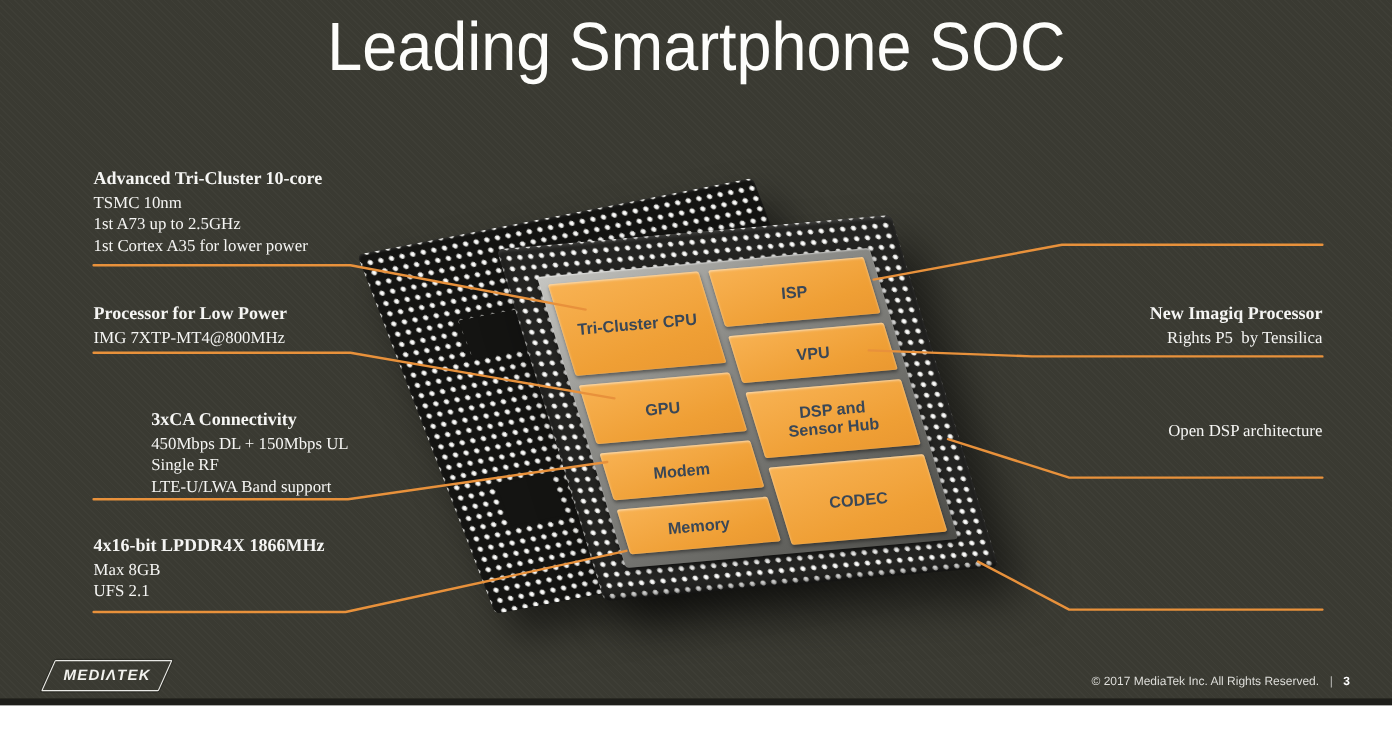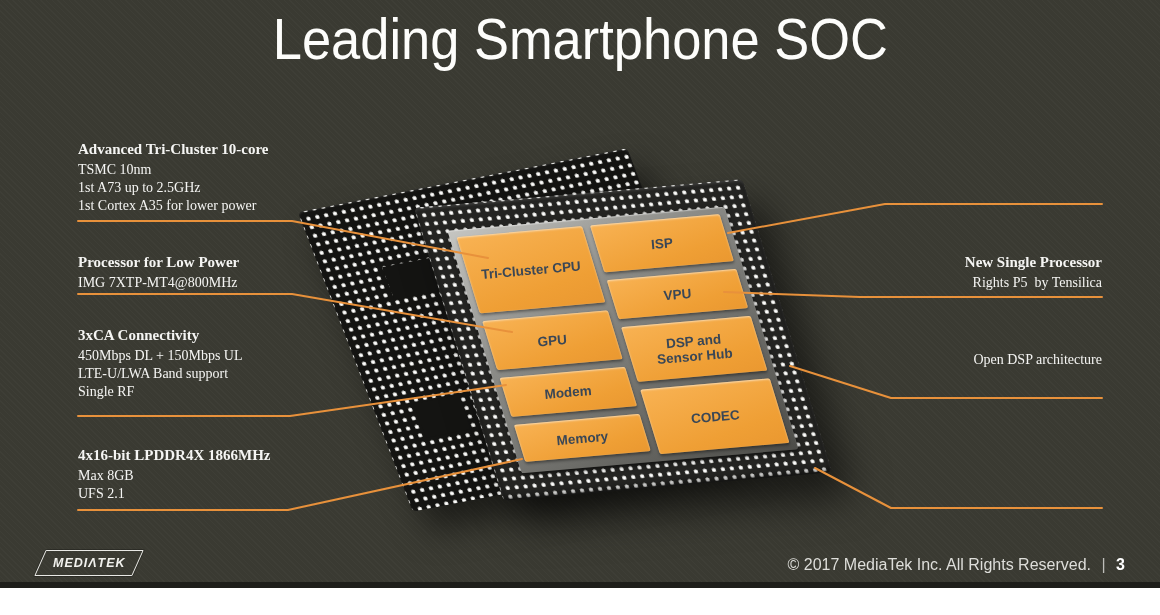--- a/index.html
+++ b/index.html
@@ -16,21 +16,21 @@
     text-align:center; font-size:57px; font-weight:300; letter-spacing:0px;
     color:#fdfdfb;
   }
   .title>span{display:inline-block; transform:scaleX(.92);}
   
   .callout{position:absolute; width:330px; line-height:18px; font-size:14px;font-family:Liberation Serif, serif;}
   .callout .c-title{font-size:15px; font-weight:bold; line-height:20px; margin-bottom:2px;}
   .callout .c-line{white-space:pre;}
   .callout.left{left:78px; text-align:left;}
   .callout.right{right:58px; text-align:right;}
-  .cl1{top:139px;} .cl2{top:252px;} .cl3{top:325px;} .cl4{top:445px;}
+  .cl1{top:139px;} .cl2{top:252px;} .cl3{top:340px;margin-left:48px;} .cl4{top:445px;}
   .cr1{top:139px;} .cr2{top:252px;} .cr3{top:351px;} .cr4{top:445px;}
   
   svg.lines{position:absolute; left:0; top:0; pointer-events:none;}
   svg.lines polyline{fill:none; stroke:#e8913b; stroke-width:2; stroke-linejoin:round; stroke-linecap:round;}
   
   .ball-dots{
     background-image:radial-gradient(circle at 45% 38%, #ffffff 0 .9px, #cfcfcb 1.9px, rgba(0,0,0,0) 2.5px);
     background-size:9px 9px; background-position:4px 5px;
   }
   .chip-back{
@@ -75,21 +75,21 @@
     position:absolute; left:40px; bottom:12px; width:96px; height:24px;
     border:1.5px solid #e9e9e5; transform:skewX(-24deg); border-radius:1px;
     display:flex; align-items:center; justify-content:center;
     box-shadow:0 0 0 1px rgba(0,0,0,.25);
   }
   .logo>span{
     transform:skewX(24deg); font-style:italic; font-weight:bold;
     font-size:12.5px; letter-spacing:1px; color:#f2f2ee;
   }
   .copyright{
-    position:absolute; right:35px; bottom:14px; font-size:16px; color:#dededa;
+    position:absolute; right:35px; bottom:14px; font-size:10px; color:#dededa;
   }
   .copyright .pg{font-weight:bold; color:#ffffff;}
   .copyright .sep{margin:0 6px; color:#bdbdb9;}
 </style>
 </head>
 <body>
 
 <div id="slide">
 
   <div class="title">
@@ -153,31 +153,31 @@
     <div class="c-line">1st A73 up to 2.5GHz</div>
     <div class="c-line">1st Cortex A35 for lower power</div>
   </div>
   <div class="callout left cl2">
     <div class="c-title">Processor for Low Power</div>
     <div class="c-line">IMG 7XTP-MT4@800MHz</div>
   </div>
   <div class="callout left cl3">
     <div class="c-title">3xCA Connectivity</div>
     <div class="c-line">450Mbps DL + 150Mbps UL</div>
+    <div class="c-line">Single RF</div>
     <div class="c-line">LTE-U/LWA Band support</div>
-    <div class="c-line">Single RF</div>
   </div>
   <div class="callout left cl4">
     <div class="c-title">4x16-bit LPDDR4X 1866MHz</div>
     <div class="c-line">Max 8GB</div>
     <div class="c-line">UFS 2.1</div>
   </div>
 
   <div class="callout right cr2">
-    <div class="c-title">New Single Processor</div>
+    <div class="c-title">New Imagiq Processor</div>
     <div class="c-line">Rights P5  by Tensilica</div>
   </div>
   <div class="callout right cr3">
     <div class="c-line">Open DSP architecture</div>
   </div>
 
   <div class="footer">
     <div class="logo">
       <span>MEDIΛTEK</span>
     </div>

